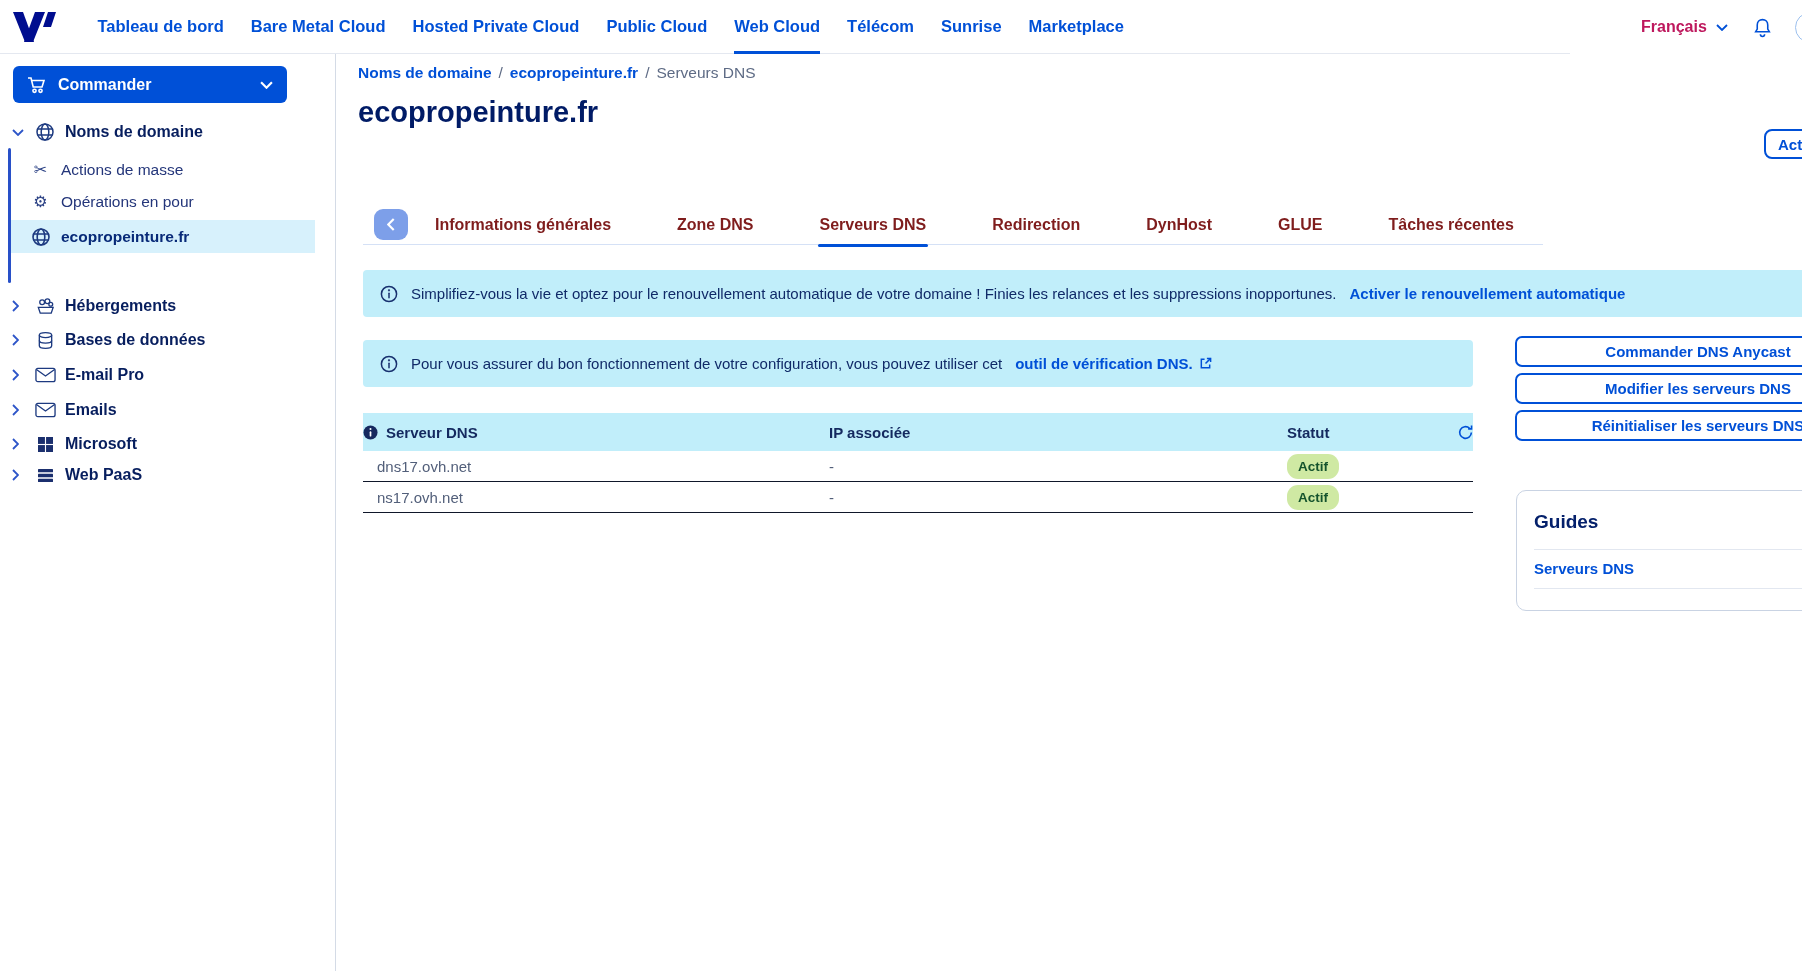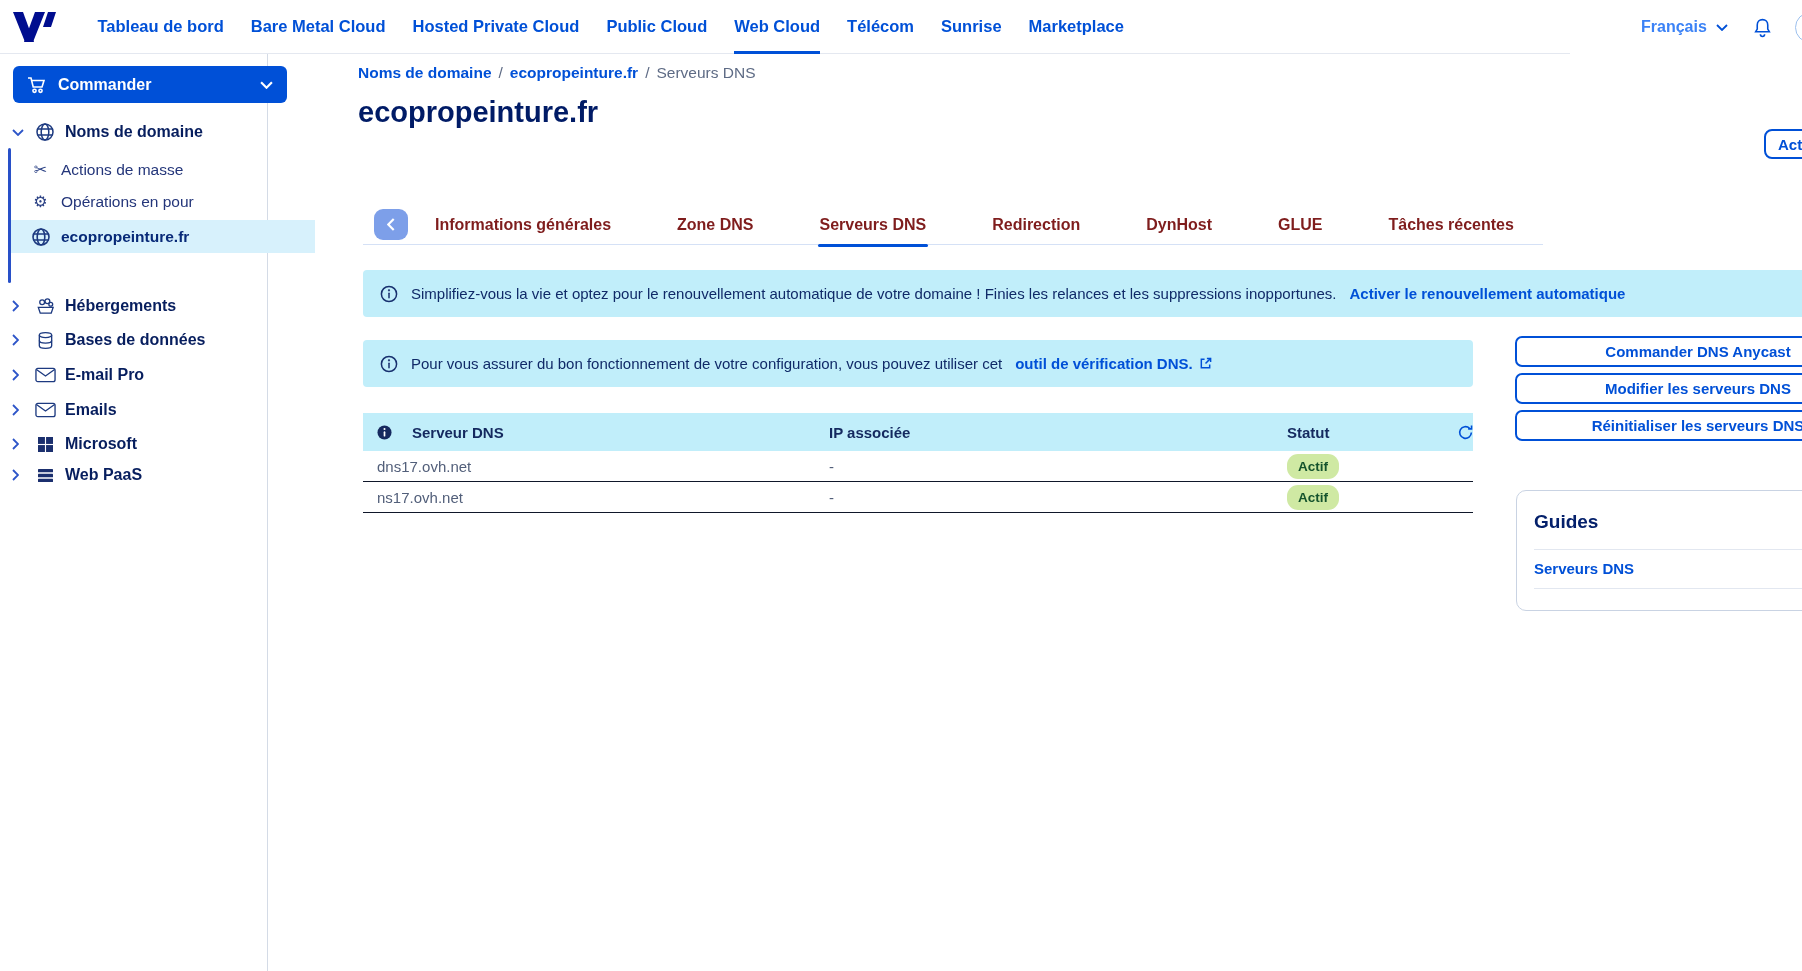--- a/index.html
+++ b/index.html
@@ -14,27 +14,27 @@
   
   .topbar { position:absolute; top:0; left:0; width:1570px; height:54px;
     background:#fff; border-bottom:1px solid #e4e8f0; display:flex; align-items:center;
     padding-left:12px; z-index:20; }
   .logo { width:44px; height:34px; }
   .topnav { display:flex; margin-left:28px; height:54px; }
   .topnav-item { display:flex; align-items:center; margin:0 13.5px; font-size:16.5px;
     font-weight:bold; color:#0050d7; border-bottom:3px solid transparent; padding-top:3px; cursor:pointer; }
   .topnav-item.active { border-bottom-color:#0050d7; }
   .topbar-right { position:absolute; left:1641px; top:0; height:54px; display:flex; align-items:center; }
-  .lang { display:flex; align-items:center; gap:9px; color:#3b82f6; font-weight:bold; font-size:16px; cursor:pointer; }
+  .lang { display:flex; align-items:center; gap:9px; color:#be185d; font-weight:bold; font-size:16px; cursor:pointer; }
   .bell-btn { margin-left:24px; cursor:pointer; }
   .account-pill { margin-left:22px; width:62px; height:31px; border:1px solid #9cc0ee;
     border-radius:16px; display:flex; align-items:center; padding-left:8px; cursor:pointer; background:#fff; }
 
   
-  .sidebar { position:absolute; top:54px; bottom:0; left:0; width:268px; background:#fff;
+  .sidebar { position:absolute; top:54px; bottom:0; left:0; width:336px; background:#fff;
     border-right:1px solid #d4dbe6; z-index:10; }
   .order-btn { position:absolute; left:13px; top:12px; width:274px; height:37px; background:#0050d7;
     border:none; border-radius:6px; color:#fff; font-weight:bold; font-size:16px;
     font-family:"Liberation Sans", sans-serif; display:flex; align-items:center; gap:11px;
     padding:0 14px; cursor:pointer; }
   .order-btn .chev { margin-left:auto; }
   .t-row { position:absolute; left:0; width:315px; height:32px; display:flex; align-items:center;
     cursor:pointer; font-size:15.5px; color:#24367a; }
   .t-group { padding-left:12px; font-weight:bold; font-size:16px; color:#071e5e; }
   .t-group .tchev { width:13px; margin-right:9px; }
@@ -71,21 +71,21 @@
     align-items:center; gap:13px; padding:0 17px; font-size:15px; color:#102a68; white-space:nowrap; }
   .banner-1 { left:363px; top:270px; width:1520px; }
   .banner-2 { left:363px; top:340px; width:1110px; }
   .banner a { color:#0050d7; font-weight:bold; text-decoration:none; cursor:pointer;
     display:inline-flex; align-items:center; gap:6px; }
 
   
   .dns-table { position:absolute; left:363px; top:413px; width:1110px; font-size:15px; }
   .thead, .trow { display:grid; grid-template-columns:466px 458px 170px 1fr; align-items:center; }
   .thead { background:#c1eefa; height:38px; font-weight:bold; color:#14295f; }
-  .thead .c1 { display:flex; align-items:center; gap:20px; padding-left:14px; }
+  .thead .c1 { display:flex; align-items:center; gap:8px; }
   .thead .c4 { display:flex; justify-content:center; }
   .refresh-btn { background:none; border:none; cursor:pointer; padding:0; }
   .trow { height:31px; color:#525f7a; border-bottom:1px solid #0f172a; background:#fff; }
   .trow .c1 { padding-left:14px; }
   .badge { display:inline-block; background:#cfe9a3; color:#14532d; font-weight:bold;
     font-size:13.5px; padding:5px 11px; border-radius:11px; }
 
   
   .side-actions { position:absolute; left:1515px; top:336px; width:366px; }
   .sa-btn { display:block; width:100%; height:31px; margin-bottom:6px; background:#fff;

